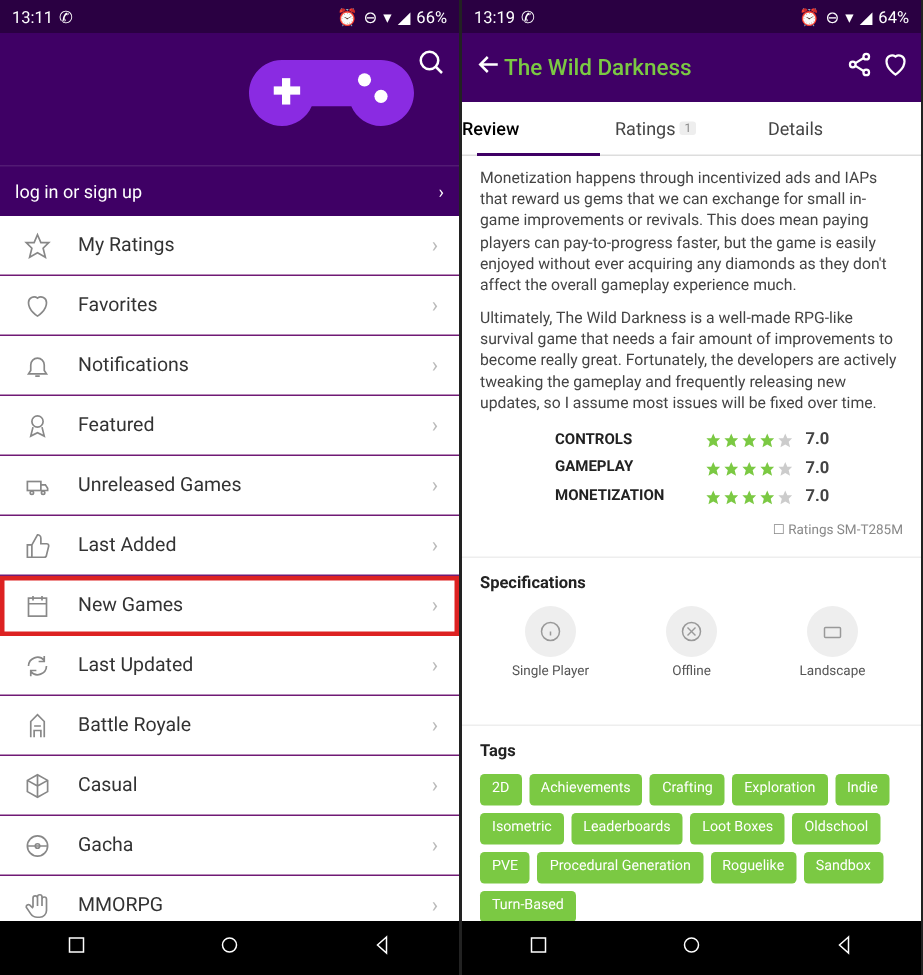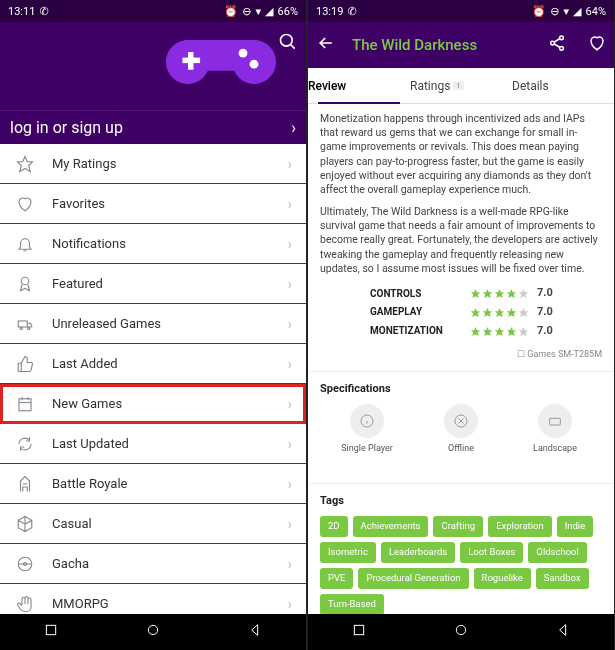--- a/index.html
+++ b/index.html
@@ -6,30 +6,30 @@
 body{background:#222;display:flex;gap:2px;width:615px;height:650px;overflow:hidden}
 .phone{width:306px;height:650px;background:#fff;display:flex;flex-direction:column;position:relative;overflow:hidden}
 .statusbar{height:22px;background:#2a0042;color:#fff;display:flex;align-items:center;padding:0 8px;font-size:11px;justify-content:space-between}
 .sb-left,.sb-right{display:flex;gap:4px;align-items:center}
 .navbar{height:36px;background:#000;display:flex;justify-content:space-around;align-items:center}
 .navbar svg{width:16px;height:16px;fill:none;stroke:#fff;stroke-width:1.5}
 
 .header-l{height:88px;background:#3f0065;position:relative;overflow:hidden}
 .controller{position:absolute;right:30px;top:5px;width:110px;height:70px}
 .searchico{position:absolute;right:8px;top:10px;color:#fff}
-.login{height:34px;background:#3f0065;color:#fff;font-size:16px;display:flex;align-items:center;justify-content:space-between;padding:0 10px;border-top:1px solid rgba(255,255,255,.1)}
+.login{height:34px;background:#3f0065;color:#fff;font-size:12px;display:flex;align-items:center;justify-content:space-between;padding:0 10px;border-top:1px solid rgba(255,255,255,.1)}
 .drawer{flex:1;background:#fff;overflow-y:hidden;position:relative}
 .menu{list-style:none}
 .menu li{display:flex;align-items:center;height:40px;padding:0 14px;font-size:13px;color:#333;border-bottom:1px solid #701a75;position:relative}
 .menu li.hl{outline:3px solid #d22;outline-offset:-3px}
 .menu .mi-icon{width:22px;height:22px;margin-right:16px;display:flex;align-items:center;justify-content:center}
 .menu .mi-icon svg{width:18px;height:18px;stroke:#888;fill:none;stroke-width:1.5}
 .menu .chev{margin-left:auto;color:#bbb;font-size:14px}
 
-.header-r{height:46px;background:#3f0065;display:flex;align-items:center;padding:0 8px;gap:16px}
+.header-r{height:46px;background:#3f0065;display:flex;align-items:center;padding:0 8px;gap:0}
 .header-r .back{color:#fff}
 .header-r .title{color:#7bc943;font-size:15px;font-weight:500;flex:1}
 .header-r .act{color:#fff;margin-left:6px}
 .tabs{display:flex;height:36px;border-bottom:1px solid #ddd}
 .tab{flex:1;display:flex;align-items:center;justify-content:flex-start;font-size:12px;color:#444;position:relative}
 .tab.active{color:#000;font-weight:500}
 .tab.active::after{content:"";position:absolute;bottom:-1px;left:10%;width:80%;height:2px;background:#3f0065}
 .badge{background:#eee;border-radius:2px;font-size:8px;padding:0 3px;margin-left:3px;color:#888}
 .content{flex:1;overflow-y:auto;padding:8px 12px;font-size:10.5px;color:#444;line-height:1.35}
 .content p{margin-bottom:8px}
@@ -321,21 +321,21 @@
             <svg class="star half" viewBox="0 0 24 24">
               <polygon points="12 2 15 9 22 9 17 14 19 22 12 18 5 22 7 14 2 9 9 9"></polygon>
             </svg>
             <svg class="star empty" viewBox="0 0 24 24">
               <polygon points="12 2 15 9 22 9 17 14 19 22 12 18 5 22 7 14 2 9 9 9"></polygon>
             </svg>
           </span>
           <span class="val">7.0</span>
         </div>
       </div>
-  <div class="device">☐ <span>Games SM-T285M</span></div>
+  <div class="device">☐ <span>Ratings SM-T285M</span></div>
   <hr class="sep">
   <div class="section-h">Specifications</div>
   <div class="specs" id="specs-r">
         <div class="spec">
           <div class="circ">
             <svg viewBox="0 0 24 24">
               <circle cx="12" cy="12" r="9"></circle>
               <line x1="12" y1="8" x2="12" y2="8"></line>
               <line x1="12" y1="12" x2="12" y2="16"></line>
             </svg>

